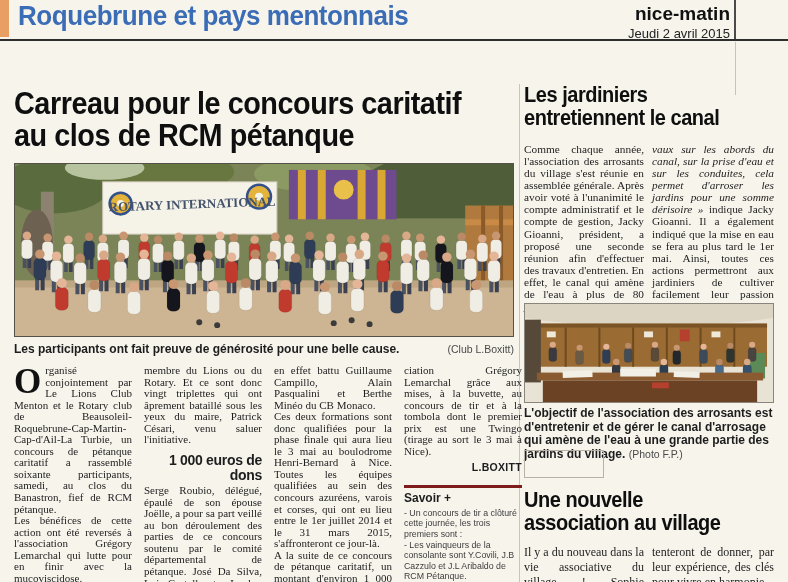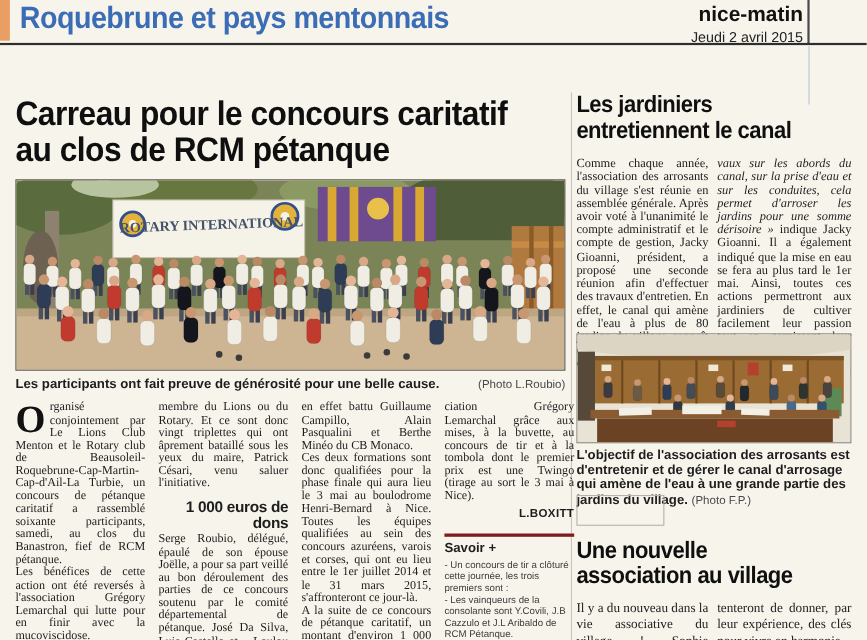--- a/index.html
+++ b/index.html
@@ -320,21 +320,21 @@
     <circle cx="185" cy="160" r="3" fill="#3b3b3b"></circle>
       <circle cx="203" cy="163" r="3" fill="#3b3b3b"></circle>
     <circle cx="320" cy="161" r="3" fill="#3b3b3b"></circle>
       <circle cx="338" cy="158" r="3" fill="#3b3b3b"></circle>
     <circle cx="356" cy="162" r="3" fill="#3b3b3b"></circle>
   </g>
 </svg>
 
 <div class="abs main-caption sans">
   <span class="cap">Les participants ont fait preuve de générosité pour une belle cause.</span>
-  <span class="credit">(Photo L.Roubio)</span>
+  <span class="credit">(Club L.Boxitt)</span>
 </div>
 
 <div class="abs bodycol" style="left:14px;">
   <p><span class="dropcap">O</span><span>rganisé conjointement par Le Lions Club Menton et le Rotary club de Beausoleil-Roquebrune-Cap-Martin-Cap-d'Ail-La Turbie, un concours de pétanque caritatif a rassemblé soixante participants, samedi, au clos du Banastron, fief de RCM pétanque.</span></p>
   <p>Les bénéfices de cette action ont été reversés à l'association Grégory Lemarchal qui lutte pour en finir avec la mucoviscidose.</p>
 
 </div>
 
 <div class="abs bodycol" style="left:144px;">
   <p>membre du Lions ou du Rotary. Et ce sont donc vingt triplettes qui ont âprement bataillé sous les yeux du maire, Patrick Césari, venu saluer l'initiative.</p>

